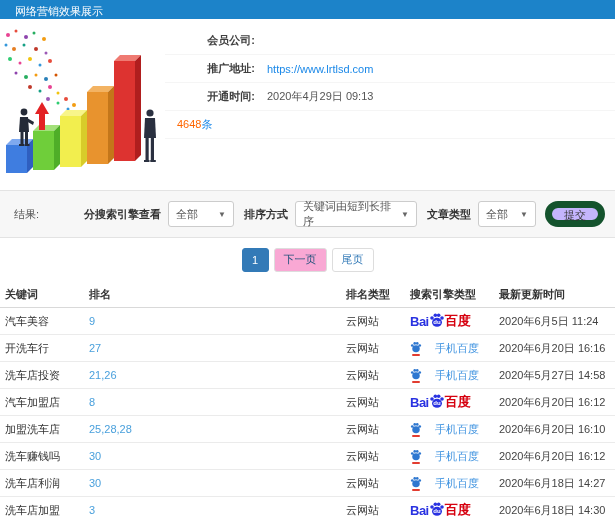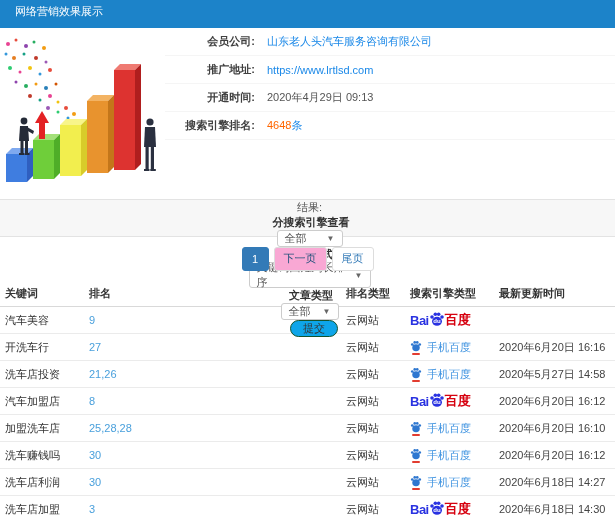--- a/index.html
+++ b/index.html
@@ -1,63 +1,63 @@
 <!DOCTYPE html>
 <html><head>
 <meta charset="utf-8">
 <style>
   * { box-sizing: border-box; margin: 0; padding: 0; }
   html,body { width: 615px; height: 520px; overflow: hidden; }
   body { font-family: "Liberation Sans","DejaVu Sans",sans-serif; font-size: 11px; color:#333; background:#fff; }
 
   
-  .header { height:28px; background:#1c83c9; color:#fff; line-height:22px; padding-left:15px; font-size:11px; }
+  .header { height:19px; background:#1c83c9; color:#fff; line-height:22px; padding-left:15px; font-size:11px; }
 
   
   .top { position:relative; height:171px; background:#fff; }
   .illustration { position:absolute; left:0; top:6px; }
-  .info { margin-left:165px; }
+  .info { margin-left:165px; padding-top:8px; }
   .info-row { display:flex; align-items:center; height:28px; border-bottom:1px solid #f5f5f5; }
   .info-label { width:90px; text-align:right; font-weight:bold; color:#404040; }
   .info-value { margin-left:12px; }
   .link { color:#1a88e8; text-decoration:none; cursor:pointer; }
   .plain { color:#555; }
   .num { color:#f60; }
   .unit { color:#1a88e8; }
 
   
-  .filter-bar { height:38px; background:#f7f7f7; border-top:1px solid #e3e3e3; border-bottom:1px solid #e3e3e3; display:flex; align-items:center; padding:0 10px 0 14px;flex-direction:column; }
+  .filter-bar { height:48px; background:#f7f7f7; border-top:1px solid #e3e3e3; border-bottom:1px solid #e3e3e3; display:flex; align-items:center; padding:0 10px 0 14px; }
   .result-label { color:#555; }
   .spacer { flex:1; }
   .flabel { font-weight:bold; color:#333; margin:0 7px 0 10px; }
   .fselect { background:#fff; border:1px solid #ccc; border-radius:3px; height:26px; display:inline-flex; align-items:center; justify-content:space-between; padding:0 7px; color:#555; cursor:pointer; }
   .fselect .caret { font-size:8px; color:#666; margin-left:8px; }
   .w1 { width:66px; } .w2 { width:122px; } .w3 { width:58px; }
-  .submit-btn { height:26px; padding:0 12px; margin-left:9px; background:#0ea5e9; border:1px solid #14532d; border-radius:13px; color:#333; font-size:11px; cursor:pointer; font-family:inherit; }
+  .submit-btn { height:26px; padding:0 12px; margin-left:9px; background:#c4b5fd; border:7px solid #14532d; border-radius:13px; color:#333; font-size:11px; cursor:pointer; font-family:inherit; }
 
   
   .pagination { height:43px; display:flex; align-items:center; justify-content:center; gap:5px; }
   .page-btn { height:24px; min-width:27px; padding:0 9px; display:inline-flex; align-items:center; justify-content:center; border-radius:3px; cursor:pointer; }
   .page-current { background:#337ab7; border:1px solid #337ab7; color:#fff; }
   .page-next { background:#f9a8d4; border:1px solid #ddd; color:#23527c; }
   .page-last { background:#fff; border:1px solid #ddd; color:#337ab7; }
 
   
   .thead, .trow { display:grid; grid-template-columns:84px 257px 64px 89px 1fr; align-items:center; height:27px; padding-left:5px; }
   .thead { font-weight:bold; color:#333; border-bottom:1px solid #d9d9d9; }
   .trow { border-bottom:1px solid #ebebeb; }
   .rank { color:#4aa0dc; cursor:pointer; }
   .td-time { color:#444; }
 
   
   .engine { display:inline-flex; align-items:center; }
   .engine.baidu { gap:0; }
   .bd-bai { color:#2932e1; font-weight:bold; font-size:13px; letter-spacing:-0.5px; }
   .bd-cn { color:#d6010f; font-weight:bold; font-size:13px;text-align:center; }
-  .engine.mobile { gap:5px; }
+  .engine.mobile { gap:13px; }
   .m-paw { display:inline-flex; flex-direction:column; align-items:center; }
   .red-bar { width:8px; height:2px; background:#e23c30; margin-top:1px; border-radius:1px; }
   .m-txt { color:#3f93e0; }
 </style>
 </head>
 <body>
 
 <div class="header">
   <span>网络营销效果展示</span>
 </div>
@@ -141,32 +141,30 @@
       <rect x="145.5" y="113" width="3.2" height="23"></rect>
       <rect x="150.8" y="113" width="3.2" height="23"></rect>
       <rect x="144" y="135" width="5.5" height="2"></rect>
       <rect x="150.3" y="135" width="5.5" height="2"></rect>
     </g>
   </svg>
 
   <div class="info">
     <div class="info-row">
       <span class="info-label">会员公司:</span>
-      <span class="info-value link">山东老人头汽车服务咨询有限公司</span>
     </div>
     <div class="info-row">
       <span class="info-label">推广地址:</span>
       <span class="info-value link">https://www.lrtlsd.com</span>
     </div>
     <div class="info-row">
       <span class="info-label">开通时间:</span>
       <span class="info-value plain">2020年4月29日 09:13</span>
     </div>
     <div class="info-row">
-      <span class="info-label">搜索引擎排名:</span>
       <span class="info-value">
         <span class="num">4648</span><span class="unit">条</span>
       </span>
     </div>
   </div>
 </div>
 
 <div class="filter-bar">
   <span class="result-label">结果:</span>
   <span class="spacer"></span>
@@ -212,20 +210,21 @@
             <span><svg viewBox="0 0 24 24" width="16" height="16">
                 <ellipse cx="12" cy="15.5" rx="7.5" ry="6.8" fill="#2932e1"></ellipse>
                 <circle cx="4.5" cy="9" r="2.7" fill="#2932e1"></circle>
                 <circle cx="9.5" cy="4.8" r="2.7" fill="#2932e1"></circle>
                 <circle cx="14.5" cy="4.8" r="2.7" fill="#2932e1"></circle>
                 <circle cx="19.5" cy="9" r="2.7" fill="#2932e1"></circle>
                 <text x="12" y="18.6" text-anchor="middle" font-size="9" font-weight="bold" fill="#fff">du</text>
               </svg></span>
             <span class="bd-cn">百度</span>
           </span></div>
+        <div class="td-time">2020年6月5日 11:24</div>
       </div>
       <div class="trow">
         <div class="td-keyword">开洗车行</div>
         <div class="td-rank rank">27</div>
         <div class="td-type">云网站</div>
         <div class="td-engine"><span class="engine mobile">
             <span class="m-paw">
               <svg viewBox="0 0 24 24" width="12" height="12">
                 <ellipse cx="12" cy="15.5" rx="7.5" ry="6.8" fill="#2e77d0"></ellipse>
                 <circle cx="4.5" cy="9" r="2.7" fill="#2e77d0"></circle>

